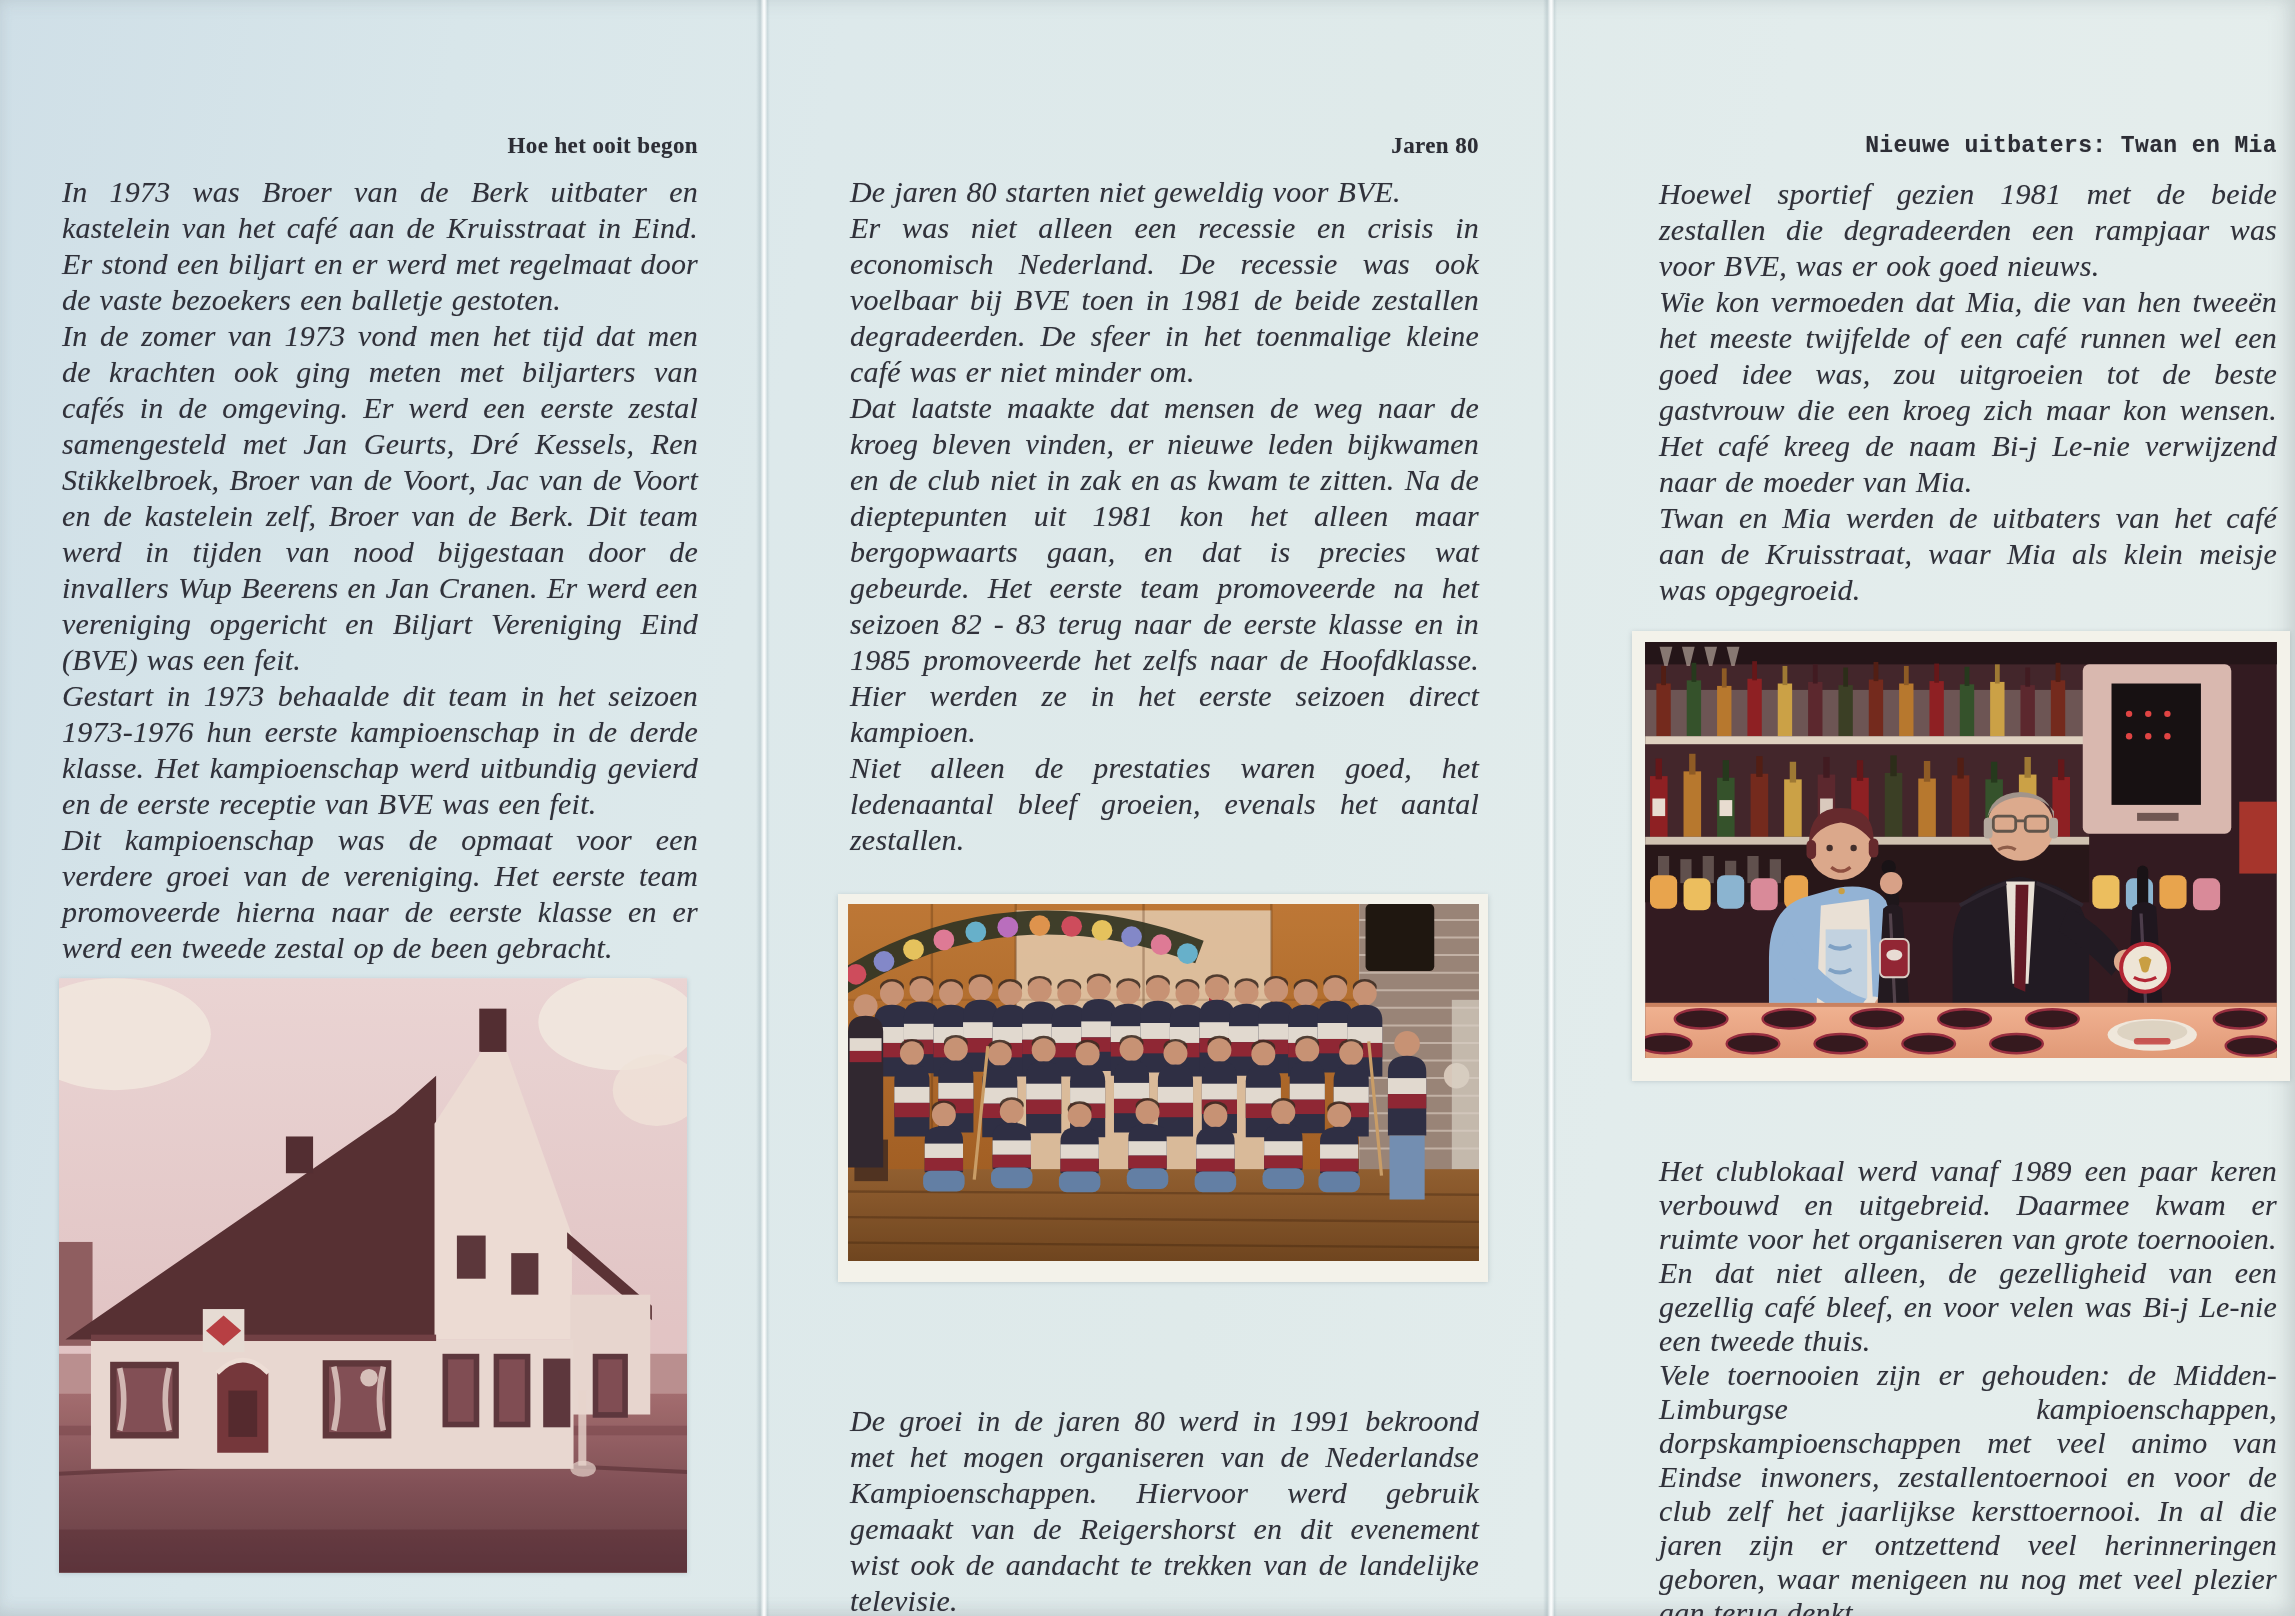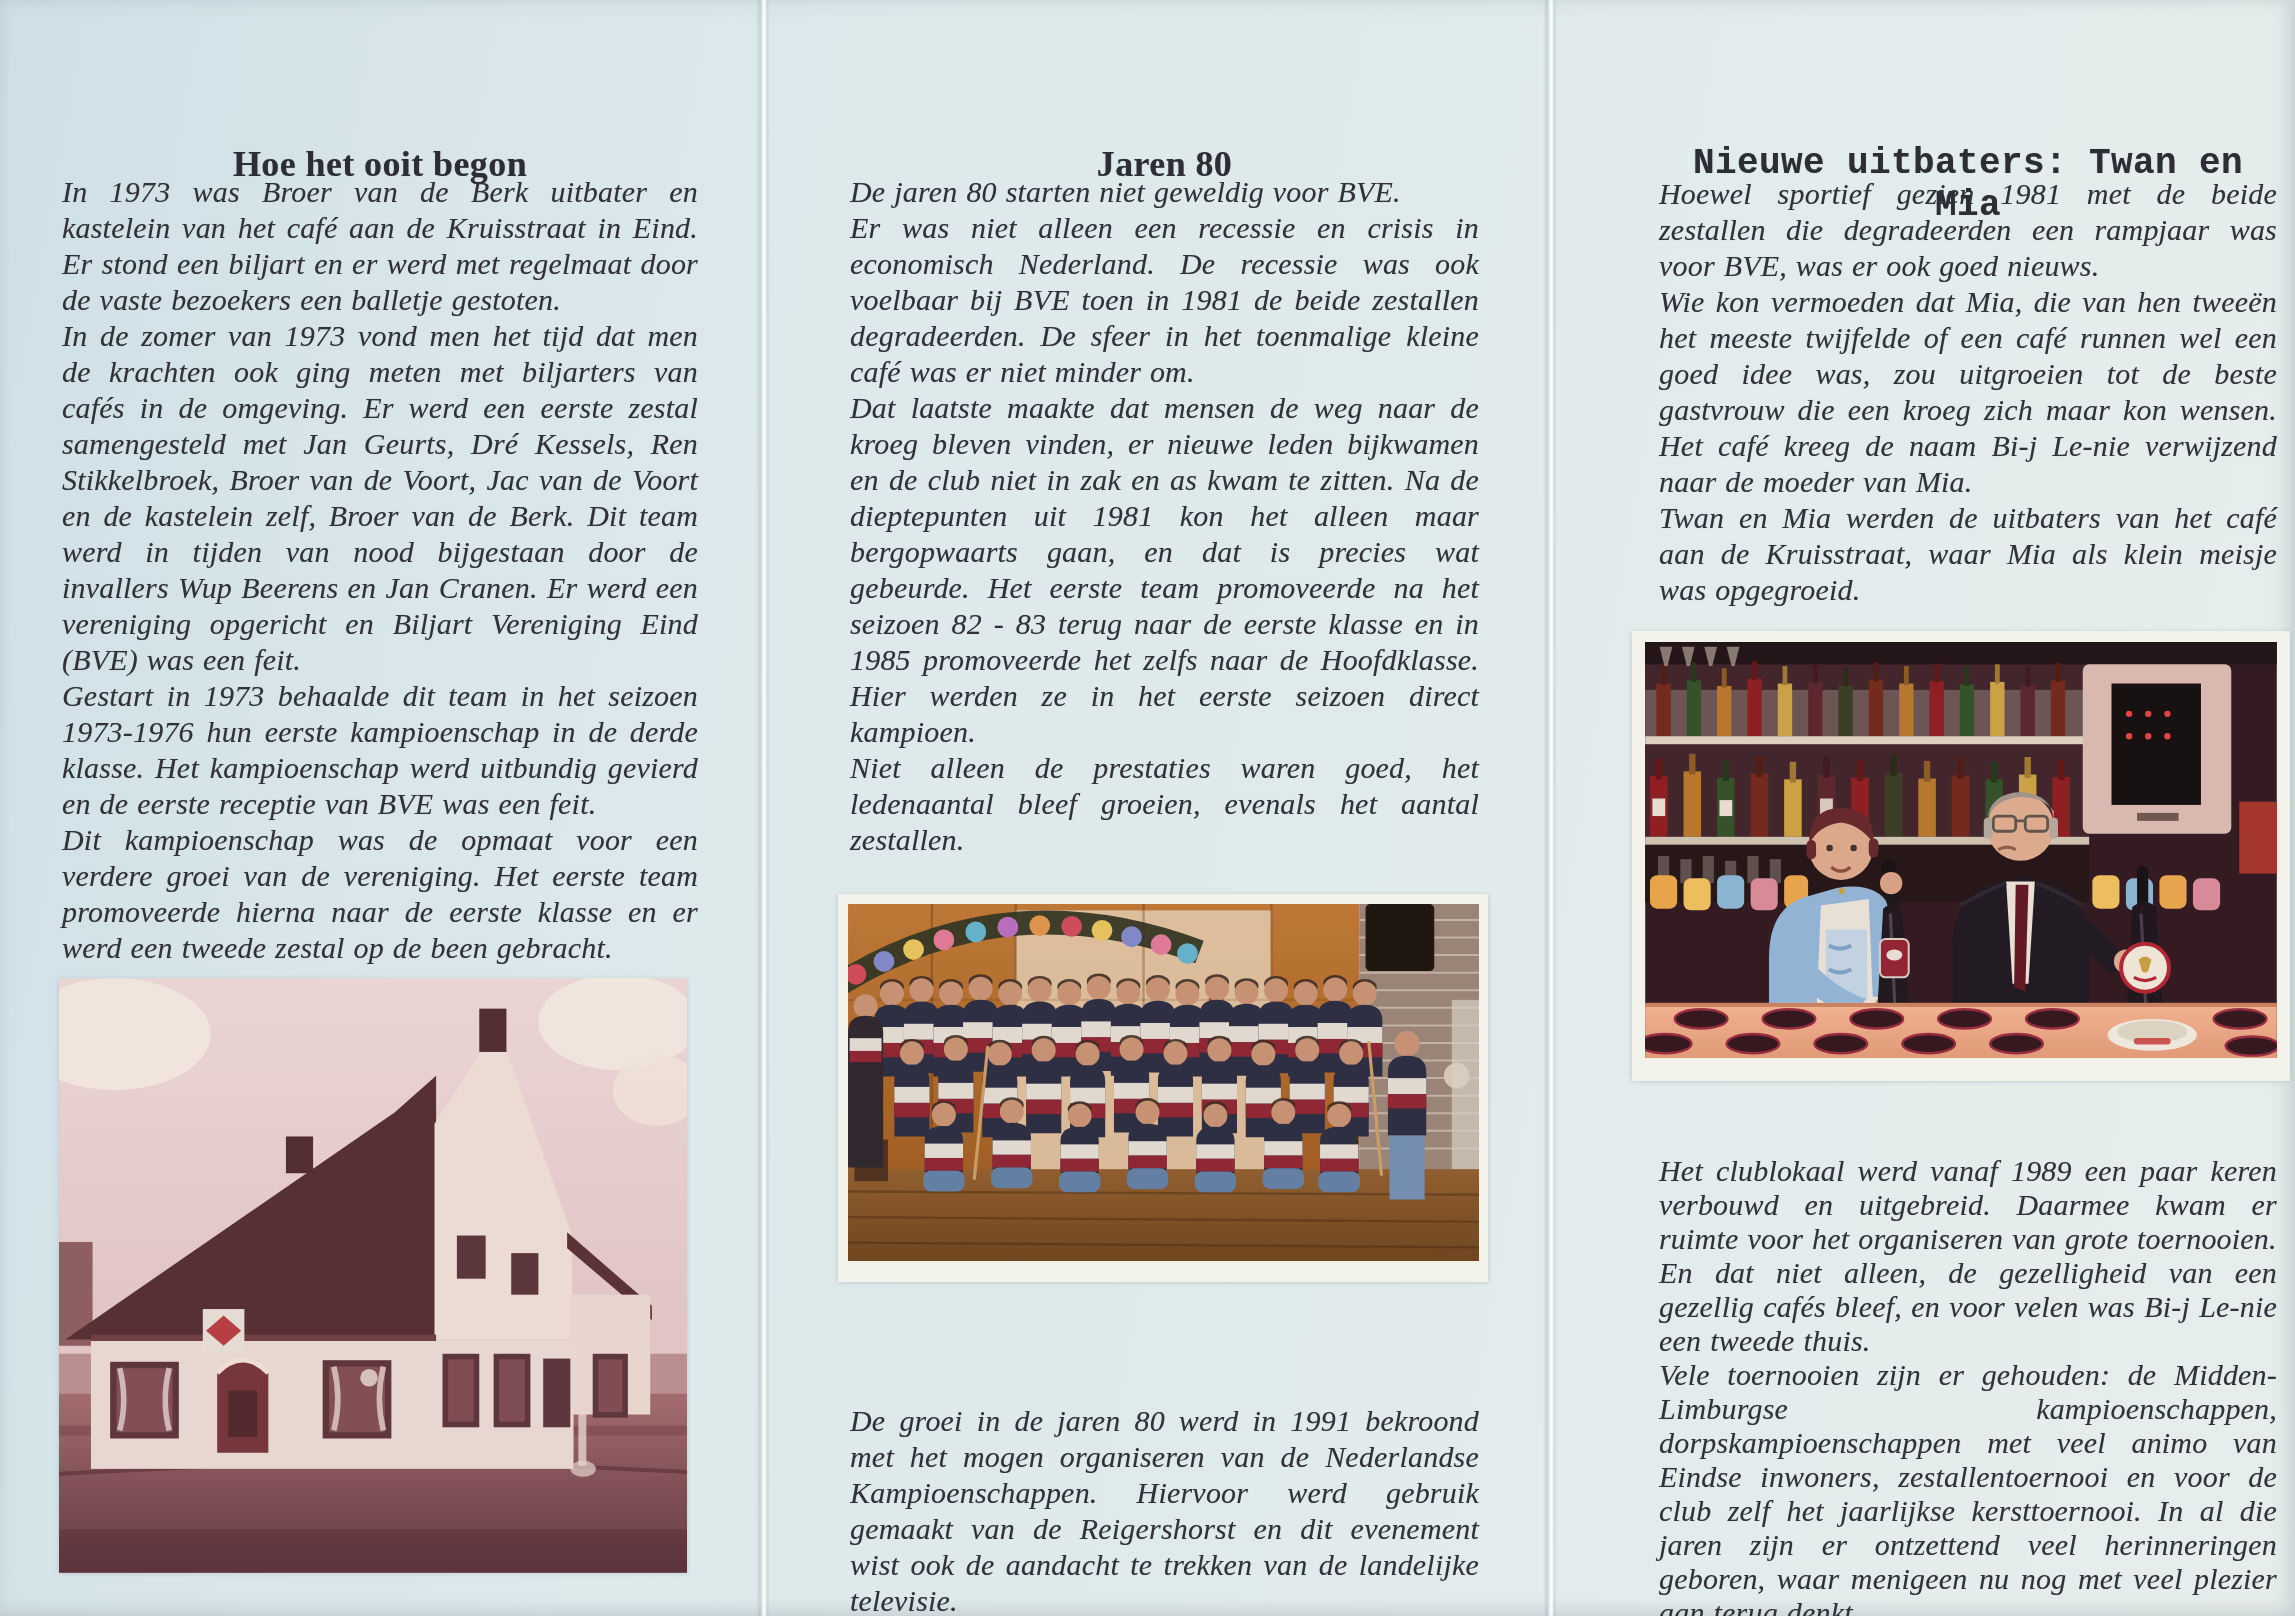--- a/index.html
+++ b/index.html
@@ -13,22 +13,22 @@
     color:#30313a;
   }
   .crease{
     position:absolute;top:0;bottom:0;width:14.4px;pointer-events:none;
     background:linear-gradient(90deg,rgba(150,170,176,0) 0%,rgba(145,165,172,.35) 30%,#f5f9f9 52%,rgba(255,255,255,.85) 62%,rgba(160,180,186,.28) 82%,rgba(160,180,186,0) 100%);
   }
   #crease-1{left:756px;}
   #crease-2{left:1543px;}
   section{display:contents;}
   .title{
-    position:absolute;top:113px;
-    text-align:center;font-size:36px;line-height:42px;
+    position:absolute;top:106px;
+    text-align:right;font-size:23px;line-height:42px;
     color:#2c2d35;letter-spacing:0.4px;
     text-shadow:0 0 0.8px rgba(44,45,53,.35);
   }
   .tblock{
     position:absolute;
     text-align:justify;
     font-size:30px;line-height:36px;
     letter-spacing:0.2px;word-spacing:1.2px;
     text-shadow:0 0 0.8px rgba(48,49,58,.3);
     hyphens:auto;
@@ -540,19 +540,19 @@
           <ellipse cx="635" cy="492" rx="56" ry="20" fill="#f0ebe0"></ellipse>
           <ellipse cx="635" cy="488" rx="44" ry="14" fill="#ddd6c6"></ellipse>
           <rect x="612" y="496" width="46" height="8" rx="4" fill="#c03030" opacity="0.8"></rect>
         </g>
         <rect x="0" y="0" width="791" height="521" fill="#e8a080" opacity="0.05"></rect>
       </svg>
     </div>
 
     <div class="tblock" id="p3-text-bottom">
       <p>Het clublokaal werd vanaf 1989 een paar keren verbouwd en uitgebreid. Daarmee kwam er ruimte voor het organiseren van grote toernooien.</p>
-      <p>En dat niet alleen, de gezelligheid van een gezellig cafés bleef, en voor velen was Bi-j Le-nie een tweede thuis.</p>
+      <p>En dat niet alleen, de gezelligheid van een gezellig café bleef, en voor velen was Bi-j Le-nie een tweede thuis.</p>
       <p>Vele toernooien zijn er gehouden: de Midden-Limburgse kampioenschappen, dorpskampioenschappen met veel animo van Eindse inwoners, zestallentoernooi en voor de club zelf het jaarlijkse kersttoernooi. In al die jaren zijn er ontzettend veel herinneringen geboren, waar menigeen nu nog met veel plezier aan terug denkt.</p>
     </div>
   </section>
 
 </div>
 
 
 </body></html>

